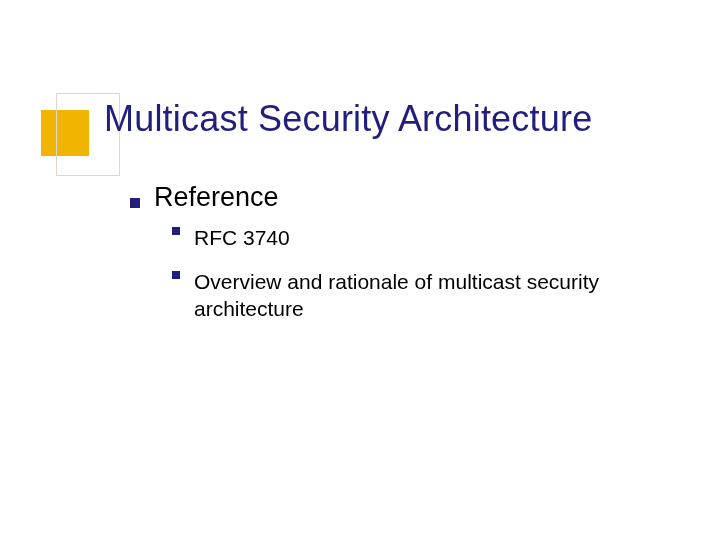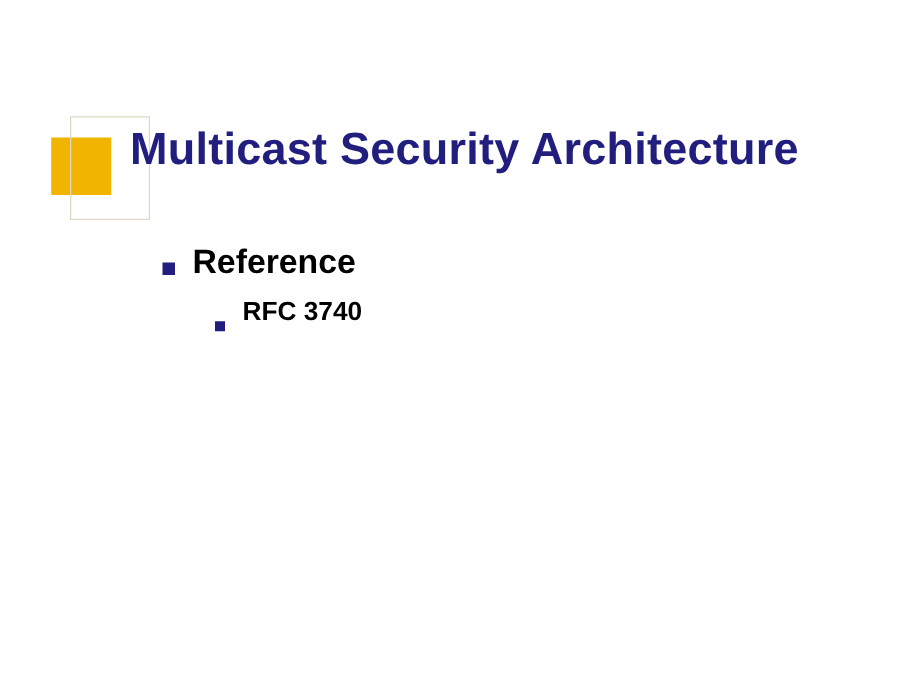--- a/index.html
+++ b/index.html
@@ -1,15 +1,15 @@
 <!DOCTYPE html>
 <html><head>
   <meta charset="utf-8">
   <style>
-    * { margin: 0; padding: 0; box-sizing: border-box; font-weight: bold; }
+    * { margin: 0; padding: 0; box-sizing: border-box; }
     body {
       width: 720px;
       height: 540px;
       background: #ffffff;
       font-family: Verdana, Geneva, sans-serif;
       position: relative;
       overflow: hidden;
     }
     .deco {
       position: absolute;
@@ -32,34 +32,34 @@
     .title {
       position: absolute;
       top: 98px;
       left: 104px;
       font-size: 36px;
       color: #211e7e;
       letter-spacing: 0.2px;
     }
     .content {
       position: absolute;
-      top: 194px;
+      top: 182px;
       left: 130px;
       right: 40px;
       color: #000;
     }
     .item-l1 {
       display: flex;
       align-items: baseline;
       margin-bottom: 12px;
       font-size: 27px;
     }
     .item-l2 {
       display: flex;
-      align-items: flex-end;
+      align-items: flex-start;
       margin-left: 42px;
       margin-bottom: 18px;
       font-size: 21px;
       line-height: 1.25;
     }
     .bullet {
       display: inline-block;
       flex-shrink: 0;
       margin-right: 14px;
       background: #211e7e;
@@ -90,14 +90,18 @@
 
   <div class="item-l1">
     <span class="bullet bullet-l1"></span>
     <span class="item-text">Reference</span>
   </div>
   <div class="item-l2">
     <span class="bullet bullet-l2"></span>
     <span class="item-text">RFC 3740</span>
   </div>
 
+  <div class="item-l2">
+    <span class="bullet bullet-l2"></span>
+    <span class="item-text">Overview and rationale of multicast security architecture</span>
+  </div>
 
 </div>
 
 </body></html>

